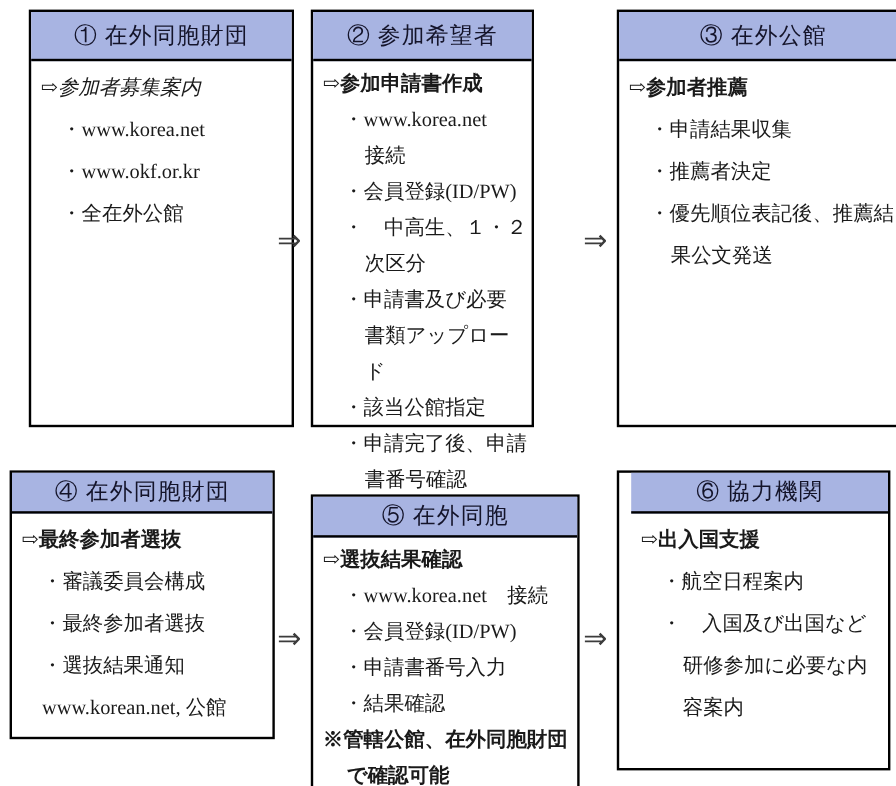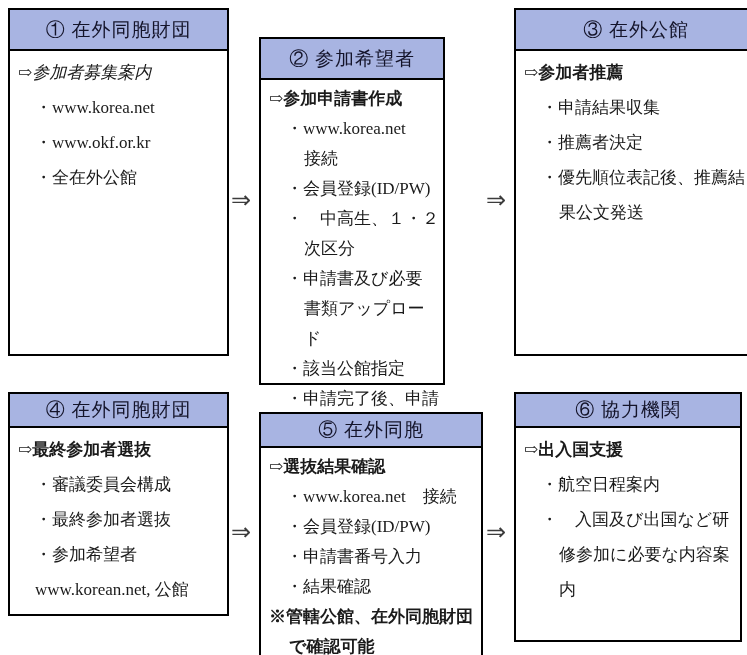--- a/index.html
+++ b/index.html
@@ -48,26 +48,26 @@
   .line.cont { padding-left: 17px; }
   .line.note { font-weight: bold; padding-left: 20px; text-indent: -20px; }
   .flow-arrow {
     position: absolute;
     font-family: "DejaVu Sans", sans-serif;
     font-size: 24px;
     color: #3c3c3c;
     line-height: 24px;
   }
   
-  #box-0 { left: 8px;   top: 8px;   width: 221px; height: 348px; }
-  #box-1 { left: 259px; top: 8px;   width: 186px; height: 348px; margin-top: 29px; }
+  #box-0 { left: 24px;   top: 8px;   width: 221px; height: 348px; }
+  #box-1 { left: 259px; top: 8px;   width: 186px; height: 348px; }
   #box-2 { left: 514px; top: 8px;   width: 244px; height: 348px; }
   #box-3 { left: 8px;   top: 392px; width: 221px; height: 224px; }
   #box-4 { left: 259px; top: 412px; width: 224px; height: 250px; }
-  #box-5 { left: 514px; top: 392px; width: 228px; height: 250px; }
+  #box-5 { left: 514px; top: 392px; width: 228px; height: 250px; padding-left: 10px; }
   #arrow-0 { left: 231px; top: 188px; }
   #arrow-1 { left: 486px; top: 188px; }
   #arrow-2 { left: 231px; top: 520px; }
   #arrow-3 { left: 486px; top: 520px; }
 </style>
 </head>
 <body>
 
 <div class="box row1" id="box-0">
   <div class="box-header">① 在外同胞財団</div>
@@ -100,21 +100,21 @@
       <div class="line bullet">・優先順位表記後、推薦結果公文発送</div>
     </div>
 </div>
 
 <div class="box row2" id="box-3">
   <div class="box-header">④ 在外同胞財団</div>
   <div class="box-body">
       <div class="line lead">⇨最終参加者選抜</div>
       <div class="line bullet">・審議委員会構成</div>
       <div class="line bullet">・最終参加者選抜</div>
-      <div class="line bullet">・参加希望者</div>
+      <div class="line bullet">・選抜結果通知</div>
       <div class="line cont">www.korean.net, 公館</div>
     </div>
 </div>
 <div class="box row2 tight" id="box-4">
   <div class="box-header">⑤ 在外同胞</div>
   <div class="box-body">
       <div class="line lead">⇨選抜結果確認</div>
       <div class="line bullet">・www.korea.net　接続</div>
       <div class="line bullet">・会員登録(ID/PW)</div>
       <div class="line bullet">・申請書番号入力</div>

